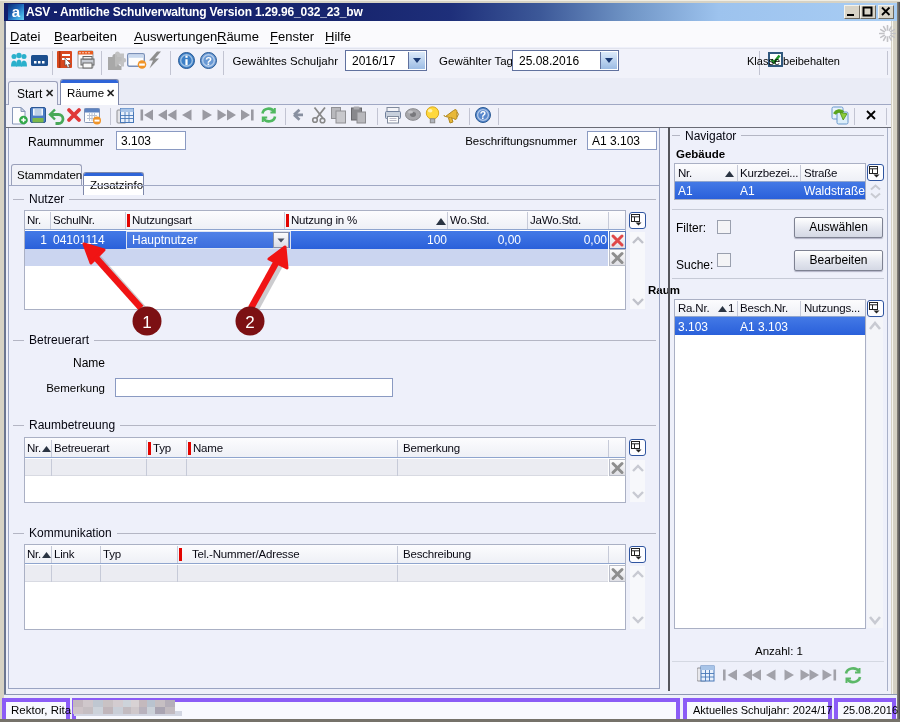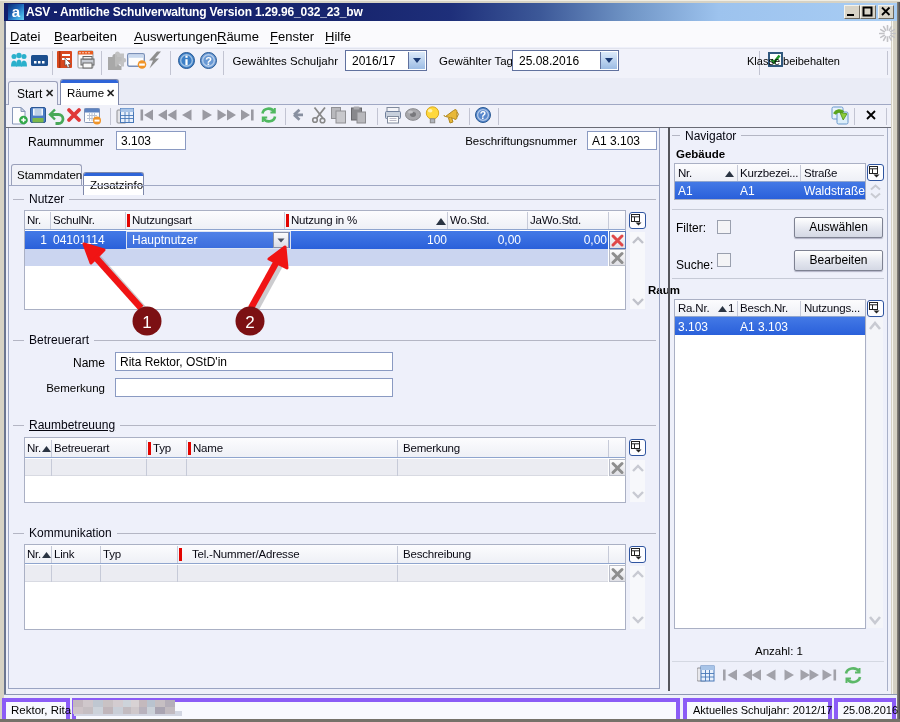--- a/index.html
+++ b/index.html
@@ -423,26 +423,25 @@
 <svg class="abs" style="left:632px; top:236px;" width="12" height="9">
       <path d="M1 7 L6 2 L11 7" stroke="#c0c2ca" stroke-width="2.4" fill="none"></path>
     </svg>
 <svg class="abs" style="left:632px; top:297px;" width="12" height="9">
       <path d="M1 2 L6 7 L11 2" stroke="#c0c2ca" stroke-width="2.4" fill="none"></path>
     </svg>
 
 <div class="gline" style="left:13px; top:340px; width:643px;"></div>
 <div class="glabel" style="left:24px; top:333px;">Betreuerart</div>
 <div class="lbl" style="left:73px; top:356px; width:32px; text-align:right;">Name</div>
-<div class="field" style="left:115px; top:352px; width:278px; height:19px;">Rita Rektor, OStD'in</div>
 <div class="lbl" style="left:45px; top:382px; width:60px; text-align:right; font-size:11.5px;">Bemerkung</div>
 <div class="field" style="left:115px; top:378px; width:278px; height:19px;"></div>
 
 <div class="gline" style="left:13px; top:425px; width:643px;"></div>
-<div class="glabel" style="left:24px; top:418px;text-decoration:underline;">Raumbetreuung</div>
+<div class="glabel" style="left:24px; top:418px;">Raumbetreuung</div>
 <div class="tbl" style="left:24px; top:437px; width:602px; height:66px;"></div>
 <div class="thead" style="left:25px; top:438px; width:600px; height:20px;"></div>
 <div class="th" style="left:27px; top:442px;">Nr.</div>
 <svg class="abs" style="left:42px; top:446px;" width="9" height="6">
       <path d="M4.5 0 L9 6 L0 6 Z" fill="#2a3442"></path>
     </svg>
 <div class="th" style="left:54px; top:442px;">Betreuerart</div>
 <div class="redmark" style="left:148px; top:442px;"></div>
 <div class="th" style="left:153px; top:442px;">Typ</div>
 <div class="redmark" style="left:188px; top:442px;"></div>
@@ -673,20 +672,20 @@
     <rect x="40" y="7" width="10" height="7" fill="#c9ced7"></rect>
         <rect x="50" y="7" width="8" height="7" fill="#c2bbc0"></rect>
     <rect x="58" y="7" width="8" height="7" fill="#cfc8cb"></rect>
         <rect x="66" y="7" width="8" height="7" fill="#b8b2bd"></rect>
     <rect x="74" y="7" width="8" height="7" fill="#cbd1d9"></rect>
         <rect x="82" y="7" width="10" height="7" fill="#a9a4b2"></rect>
     <rect x="92" y="7" width="10" height="7" fill="#c1bac0"></rect>
   </g>
 </svg>
 <div class="spanel" style="left:683px; width:149px;">
-      <span style="left:6px; font-size:11px;">Aktuelles Schuljahr: 2012/17</span>
+      <span style="left:6px; font-size:11px;">Aktuelles Schuljahr: 2024/17</span>
     </div>
 <div class="spanel" style="left:834px; width:62px;">
       <span style="left:5px; font-size:11px;">25.08.2016</span>
     </div>
 <div id="botline"></div>
 
 </div>
 
 </body></html>

